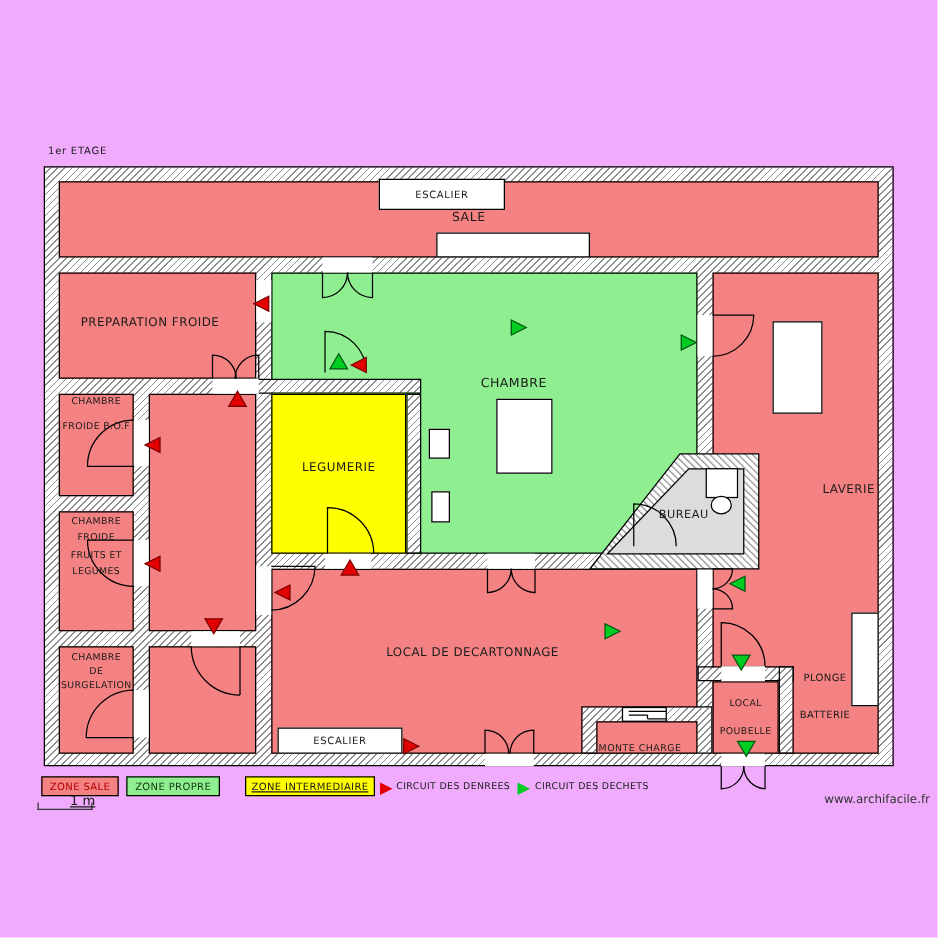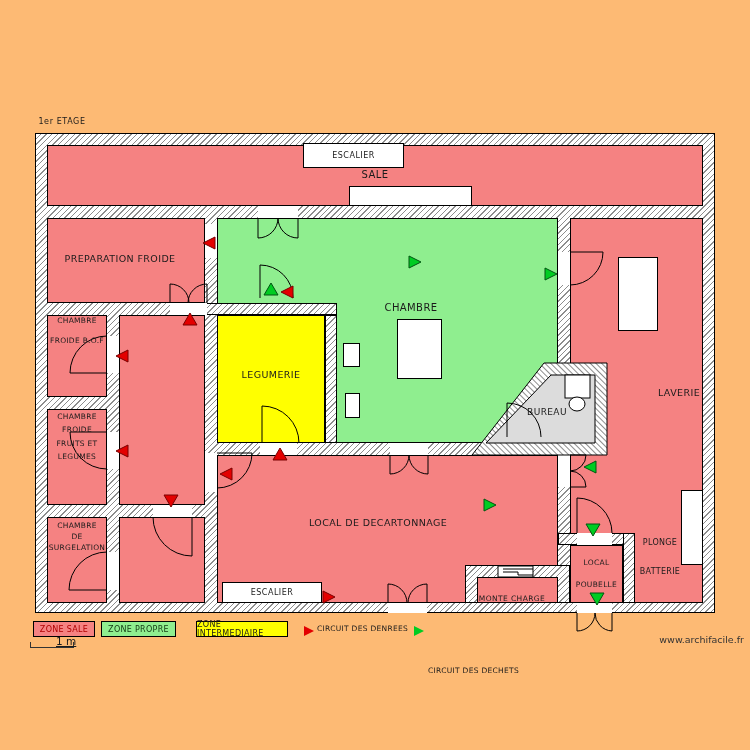--- a/index.html
+++ b/index.html
@@ -1,16 +1,16 @@
 <!DOCTYPE html>
 <html><head>
 <meta charset="utf-8">
 <style>
   html,body{margin:0;padding:0;background:#fff;}
-  .canvas{position:relative;width:750px;height:750px;background:#fdba74;
+  .canvas{position:relative;width:750px;height:750px;background:#f0abfc;
     font-family:"DejaVu Sans","Liberation Sans",sans-serif;color:#1b1b1b;overflow:hidden;}
   .abs{position:absolute;box-sizing:border-box;}
   .hatch{background:repeating-linear-gradient(135deg,#ffffff 0px,#ffffff 3px,#8d8d8d 3px,#8d8d8d 4px);}
   .building{border:1px solid #000;}
   .wall{border:1px solid #000;}
   .room{border:1px solid #000;}
   .pink{background:#F58282;}
   .green{background:#8FEE8F;}
   .yellow{background:#FFFF00;}
   .gap{background:#ffffff;}
@@ -187,26 +187,26 @@
     <div>LOCAL</div>
     <div>POUBELLE</div>
   </div>
 
   <div class="abs legend-box" style="left:33px;top:621px;width:62px;height:16px;background:#F58282;color:#B00000;">
     <span>ZONE SALE</span>
   </div>
   <div class="abs legend-box" style="left:101px;top:621px;width:75px;height:16px;background:#8FEE8F;color:#133913;">
     <span>ZONE PROPRE</span>
   </div>
-  <div class="abs legend-box" style="left:196px;top:621px;width:92px;height:16px;background:#FFFF00;color:#1b1b1b;">
+  <div class="abs legend-box" style="left:196px;top:621px;width:104px;height:16px;background:#FFFF00;color:#1b1b1b;text-decoration:underline;">
     <span>ZONE INTERMEDIAIRE</span>
   </div>
   <div class="abs tri tri-red" style="left:304px;top:626px;"></div>
   <div class="legend-txt" style="left:317px;top:624px;">CIRCUIT DES DENREES</div>
   <div class="abs tri tri-green" style="left:414px;top:626px;"></div>
-  <div class="legend-txt" style="left:428px;top:624px;margin-top:42px;">CIRCUIT DES DECHETS</div>
+  <div class="legend-txt" style="left:428px;top:624px;">CIRCUIT DES DECHETS</div>
 
   <div class="abs scalebar" style="left:30px;top:642px;width:44px;height:6px;"></div>
   <div class="abs" style="left:56px;top:635px;font-size:10.5px;text-decoration:underline;">1 m</div>
 
   <div class="abs" style="right:6px;top:634px;font-size:9.5px;color:#333;">www.archifacile.fr</div>
 
 </div>
 
 </body></html>

